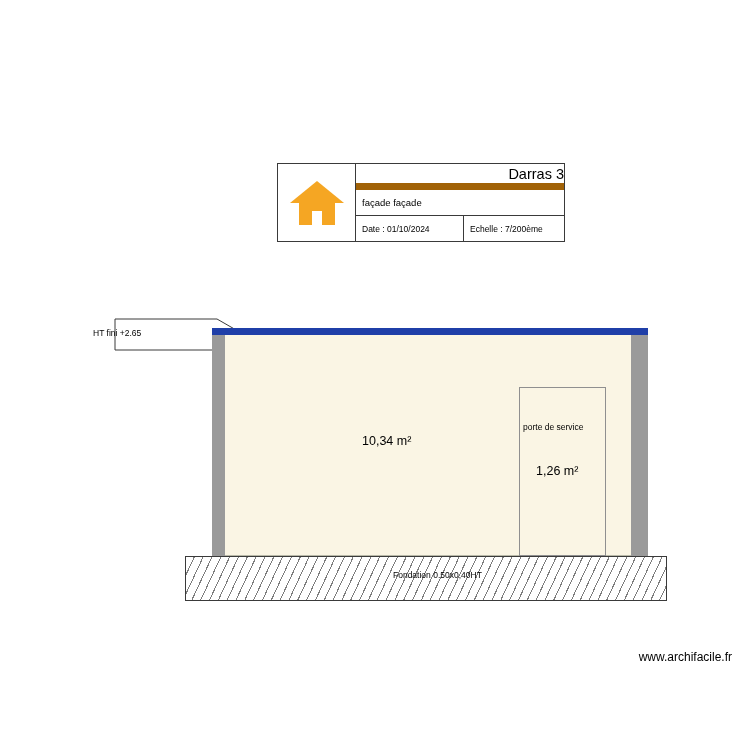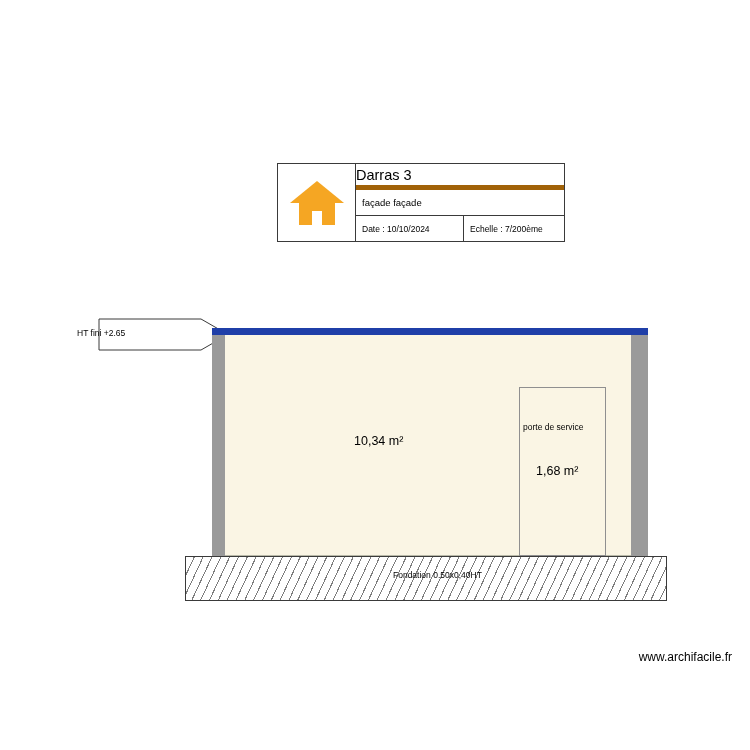--- a/index.html
+++ b/index.html
@@ -42,23 +42,23 @@
     flex: 1;
     display: flex;
     flex-direction: column;
   }
   .tb-row {
     box-sizing: border-box;
     display: flex;
   }
   .tb-row-1 {
     height: 26px;
-    border-bottom: 5px solid #a16207;
-    align-items: center;
-    justify-content: flex-start;
+    border-bottom: 7px solid #a16207;
+    align-items: center;
+    justify-content: flex-end;
   }
   .tb-row-2 {
     height: 26px;
     border-bottom: 1px solid #3a3a3a;
     align-items: center;
     padding-left: 6px;
   }
   .tb-row-3 {
     height: 25px;
     align-items: center;
@@ -164,21 +164,21 @@
     left: 307px;
     top: 57px;
     width: 87px;
     height: 169px;
     border: 1px solid #8f8f8f;
     box-sizing: border-box;
     background: #faf5e4;
   }
   .area-main {
     position: absolute;
-    left: 142px;
+    left: 150px;
     top: 104px;
     font-size: 12.5px;
     color: #000;
   }
   .area-door {
     position: absolute;
     left: 324px;
     top: 134px;
     font-size: 12.5px;
     color: #000;
@@ -215,21 +215,21 @@
     top: 570px;
     font-size: 8.5px;
     color: #000;
     background: transparent;
     margin-left: 32px;
   }
 
   
   .callout {
     position: absolute;
-    left: 67px;
+    left: 83px;
     top: 318px;
     width: 131px;
     height: 33px;
     padding-left: 31px;
   }
   .callout svg {
     display: block;
   }
   .callout-text {
     position: absolute;
@@ -263,42 +263,42 @@
       </div>
     </div>
     <div class="tb-right">
       <div class="tb-row tb-row-1">
         <span class="tb-title">Darras 3</span>
       </div>
       <div class="tb-row tb-row-2">
         <span class="tb-sub">façade façade</span>
       </div>
       <div class="tb-row tb-row-3">
-        <div class="tb-cell-date">Date : 10/10/2024</div>
+        <div class="tb-cell-date">Date : 01/10/2024</div>
         <div class="tb-cell-scale">Echelle : 7/200ème</div>
       </div>
     </div>
   </div>
 
   <div class="callout">
     <svg width="131" height="33" viewBox="0 0 131 33">
       <polygon points="1,1 103,1 130,16.5 103,32 1,32" fill="#ffffff" stroke="#3a3a3a" stroke-width="1"></polygon>
     </svg>
     <span class="callout-text">HT fini +2.65</span>
   </div>
 
   <div class="facade">
     <div class="wall-fill"></div>
     <div class="roof-band"></div>
     <div class="pillar-left"></div>
     <div class="pillar-right"></div>
     <div class="door-opening"></div>
     <span class="door-label">porte de service</span>
     <span class="area-main">10,34 m²</span>
-    <span class="area-door">1,68 m²</span>
+    <span class="area-door">1,26 m²</span>
   </div>
 
   <div class="foundation"></div>
   <span class="foundation-label">Fondation 0.50x0,40HT</span>
 
   <div class="footer">www.archifacile.fr</div>
 
 </div>
 
 </body></html>

